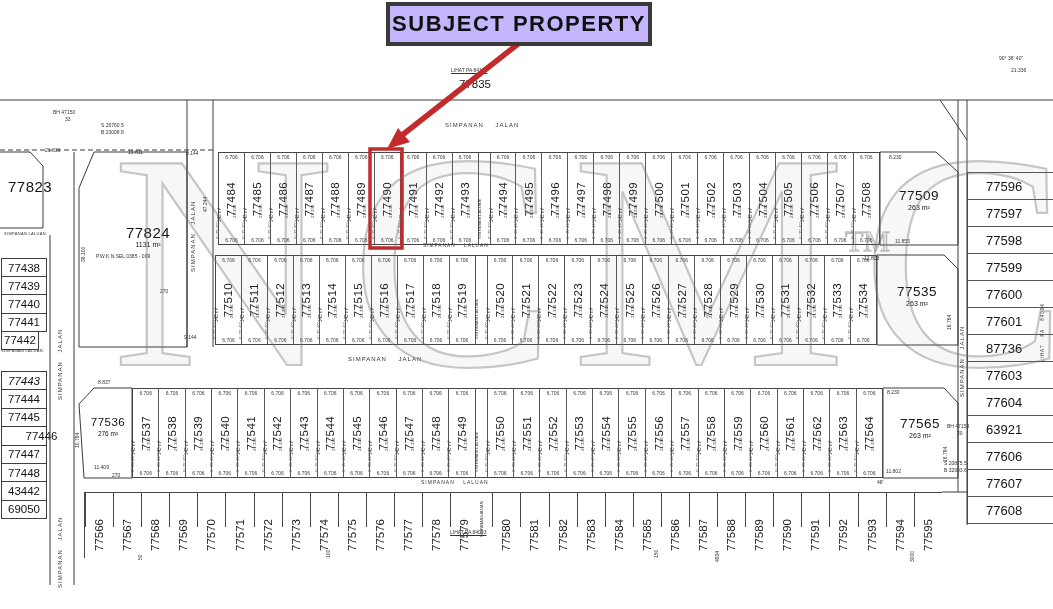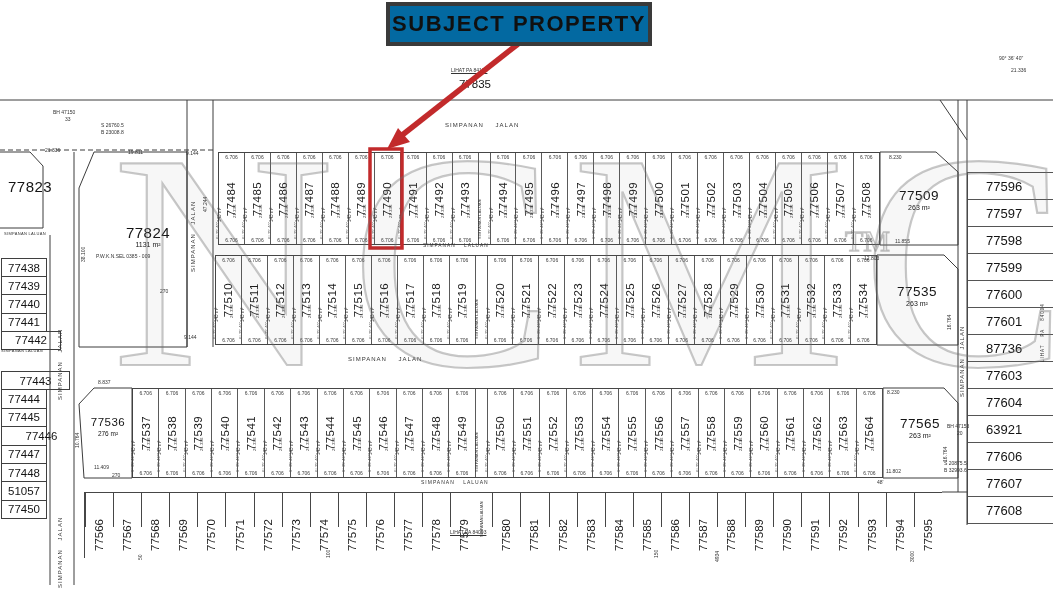--- a/index.html
+++ b/index.html
@@ -1,21 +1,21 @@
 <!DOCTYPE html>
 <html><head>
 <meta charset="utf-8">
 <style>
   html,body{margin:0;padding:0;background:#ffffff;}
   #map{position:relative;width:1053px;height:609px;background:#fff;overflow:hidden;
        font-family:"Liberation Sans",sans-serif;color:#222;}
   svg.overlay{position:absolute;left:0;top:0;z-index:4;pointer-events:none;}
   
   .subject{position:absolute;left:386px;top:2px;width:258px;height:36px;border:4px solid #3a3a3a;
-    background:#0369a1;display:flex;align-items:center;justify-content:center;font-weight:bold;
+    background:#c4b5fd;display:flex;align-items:center;justify-content:center;font-weight:bold;
     font-size:22px;letter-spacing:1.5px;color:#101010;z-index:7;}
   
   .strip{position:absolute;display:flex;box-sizing:border-box;border:1px solid #464646;border-right:none;z-index:2;}
   .strip.open{border:none;border-top:1px solid #464646;border-left:1px solid #464646;}
   .cell{position:relative;flex:1;border-right:1px solid #5a5a5a;box-sizing:border-box;}
   .ct,.cb{position:absolute;left:0;right:0;text-align:center;font-size:5px;color:#3a3a3a;white-space:nowrap;}
   .ct{top:1px}.cb{bottom:1px}
   .num{position:absolute;left:50%;top:50%;transform:translate(-50%,-50%) rotate(-90deg);
     font-size:11.5px;color:#1a1a1a;letter-spacing:.5px;white-space:nowrap;}
   .ca{position:absolute;left:3px;bottom:22px;transform:rotate(-90deg);transform-origin:0 100%;
@@ -907,46 +907,46 @@
     </div>
     <div class="lbox" style="left: 1px; top: 276.2px; width: 46px; height: 19.2px;">
       <span>77439</span>
     </div>
     <div class="lbox" style="left: 1px; top: 294.4px; width: 46px; height: 19.2px;">
       <span>77440</span>
     </div>
     <div class="lbox" style="left: 1px; top: 312.6px; width: 46px; height: 19.2px;">
       <span>77441</span>
     </div>
-    <div class="lbox" style="left: 1px; top: 330.8px; width: 60px; height: 19.2px;">
+    <div class="lbox" style="left: 1px; top: 330.8px; width: 38px; height: 19.2px;">
       <span>77442</span>
     </div>
-    <div class="lbox" style="left: 1px; top: 371px; width: 69px; height: 19.4px;">
+    <div class="lbox" style="left: 1px; top: 371px; width: 46px; height: 19.4px; font-style: italic;">
       <span>77443</span>
     </div>
     <div class="lbox" style="left: 1px; top: 389.4px; width: 46px; height: 19.4px;">
       <span>77444</span>
     </div>
     <div class="lbox" style="left: 1px; top: 407.8px; width: 46px; height: 19.4px;">
       <span>77445</span>
     </div>
     <div class="lbox" style="left: 1px; top: 426.2px; width: 46px; height: 19.4px; padding-left: 35px;">
       <span>77446</span>
     </div>
     <div class="lbox" style="left: 1px; top: 444.6px; width: 46px; height: 19.4px; text-align: center;">
       <span>77447</span>
     </div>
     <div class="lbox" style="left: 1px; top: 463px; width: 46px; height: 19.4px;">
       <span>77448</span>
     </div>
     <div class="lbox" style="left: 1px; top: 481.4px; width: 46px; height: 19.4px;">
-      <span>51057</span>
+      <span>43442</span>
     </div>
     <div class="lbox" style="left: 1px; top: 499.8px; width: 46px; height: 19.4px;">
-      <span>77450</span>
+      <span>69050</span>
     </div>
     <div class="rbox" style="left: 967px; top: 172px; width: 86px; height: 28px;">
       <span>77596</span>
     </div>
     <div class="rbox" style="left: 967px; top: 199px; width: 86px; height: 28px;">
       <span>77597</span>
     </div>
     <div class="rbox" style="left: 967px; top: 226px; width: 86px; height: 28px; align-items: center;">
       <span>77598</span>
     </div>

